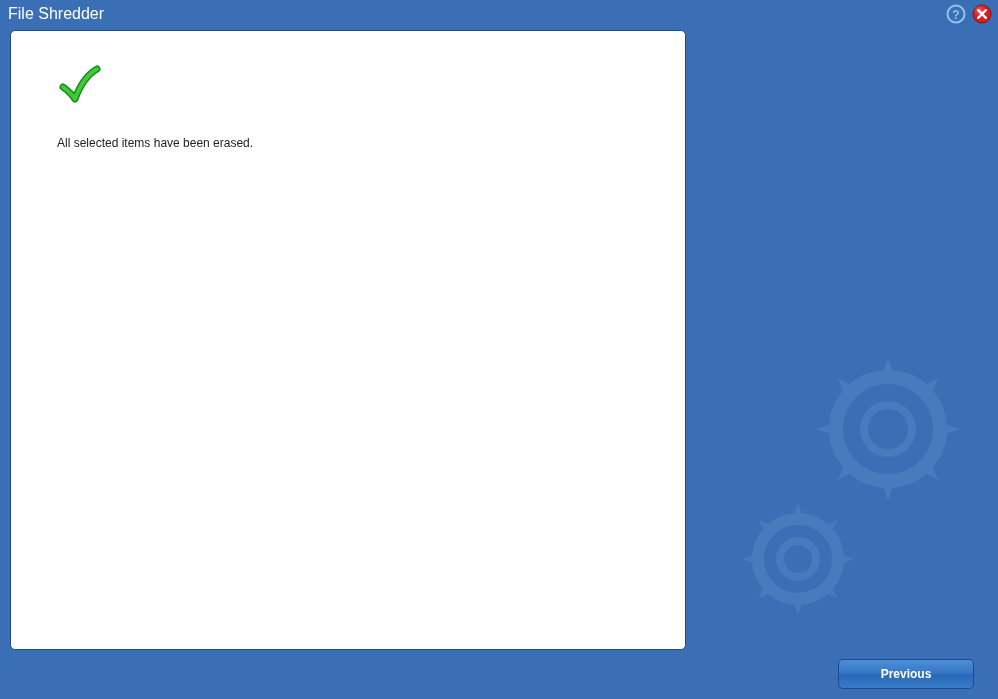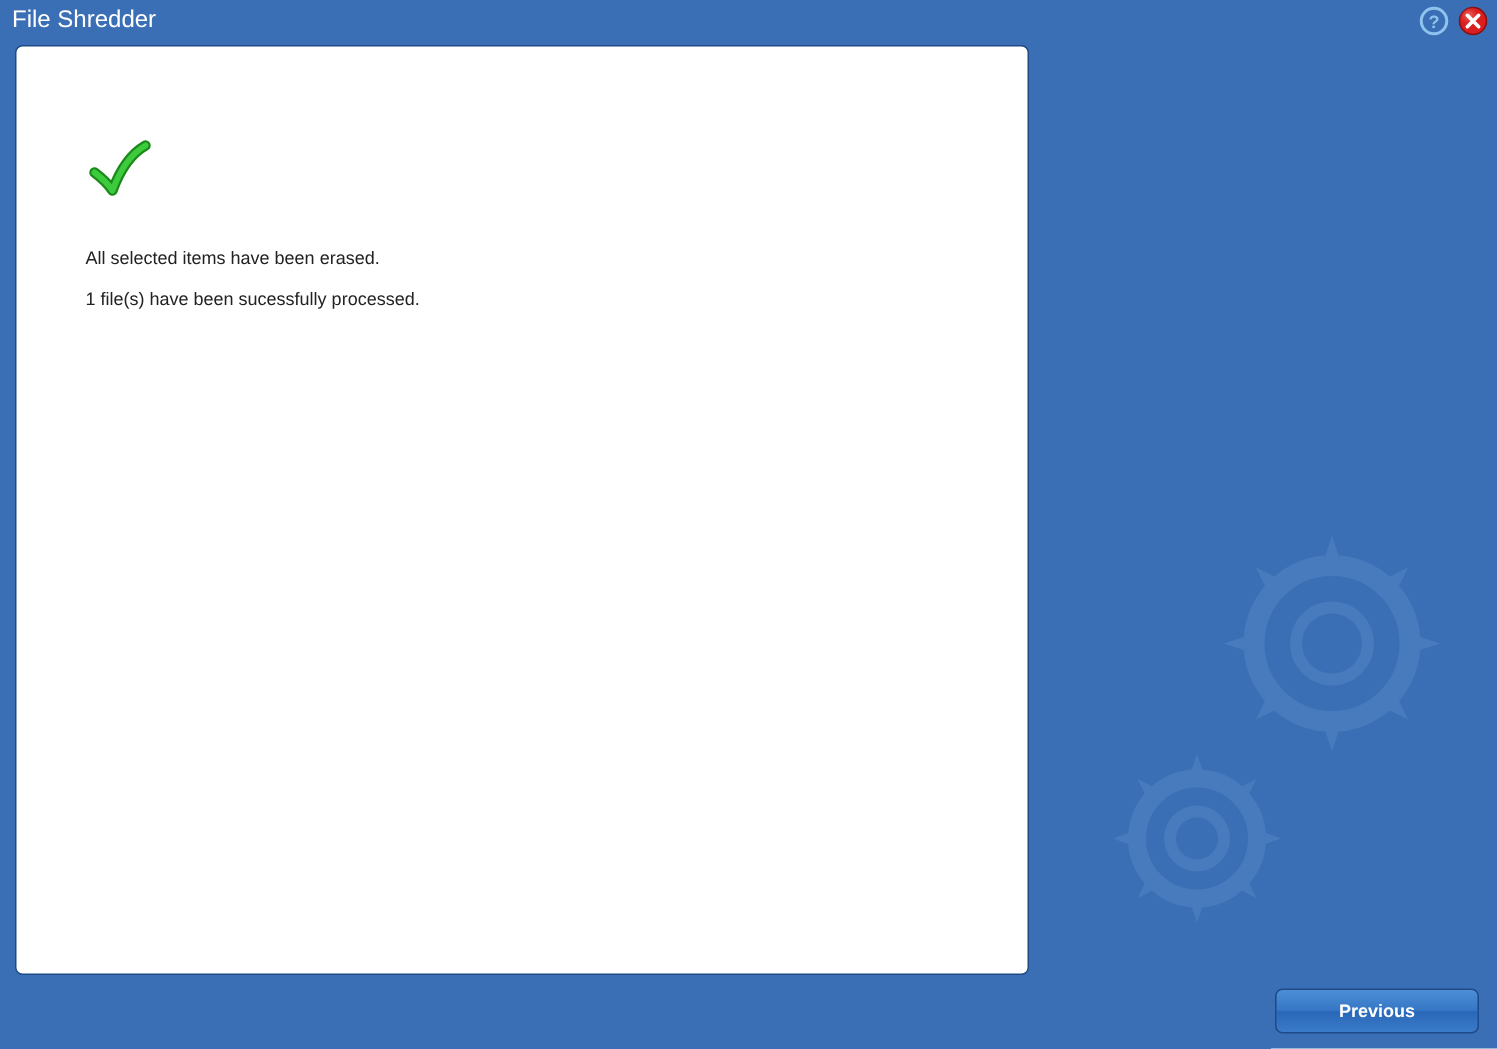--- a/index.html
+++ b/index.html
@@ -36,35 +36,35 @@
     }
     .content-panel {
       position: absolute;
       top: 30px;
       left: 10px;
       width: 676px;
       height: 620px;
       background: #fff;
       border: 1px solid #1e4b87;
       border-radius: 5px;
-      padding: 60px 28px 28px 46px;
+      padding: 32px 28px 28px 46px;
     }
     .checkmark {
       margin-bottom: 22px;
     }
     .message {
       font-size: 12px;
       color: #222;
       line-height: 1.4;
       margin-bottom: 10px;
     }
     .button-row {
       position: absolute;
       bottom: 10px;
-      right: 12px;
+      right: 24px;
       display: flex;
       gap: 8px;
     }
     .btn {
       width: 136px;
       height: 30px;
       border: 1px solid #1e4b87;
       border-radius: 5px;
       background: linear-gradient(to bottom, #4d8ed6 0%, #3577c5 48%, #2968b8 52%, #3a7bc9 100%);
       color: #fff;
@@ -125,18 +125,17 @@
 </div>
 
 <div class="content-panel">
   <div class="checkmark">
     <svg width="46" height="46" viewBox="0 0 46 46">
       <path d="M 6 24 Q 14 30 18 36 Q 26 14 40 6" fill="none" stroke="#1a8a1a" stroke-width="7" stroke-linecap="round" stroke-linejoin="round"></path>
       <path d="M 6 24 Q 14 30 18 36 Q 26 14 40 6" fill="none" stroke="#3dcb3d" stroke-width="4" stroke-linecap="round" stroke-linejoin="round"></path>
     </svg>
   </div>
   <div class="message">All selected items have been erased.</div>
-  <div class="message">1 file(s) have been sucessfully processed.</div>
 </div>
 
 <div class="button-row">
   <button class="btn">Previous</button>
 </div>
 
 </body></html>

